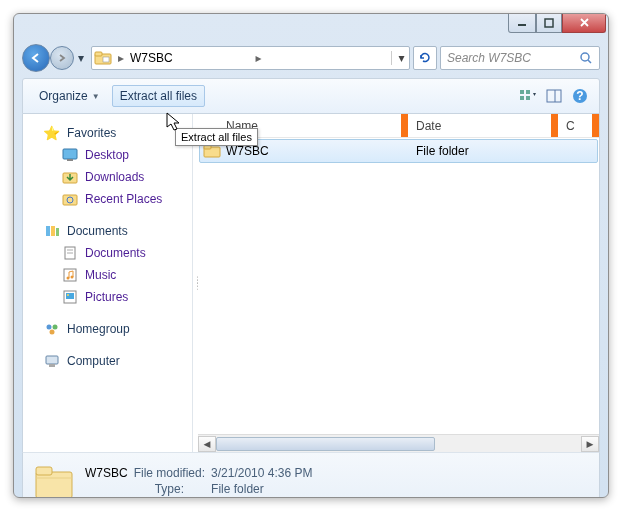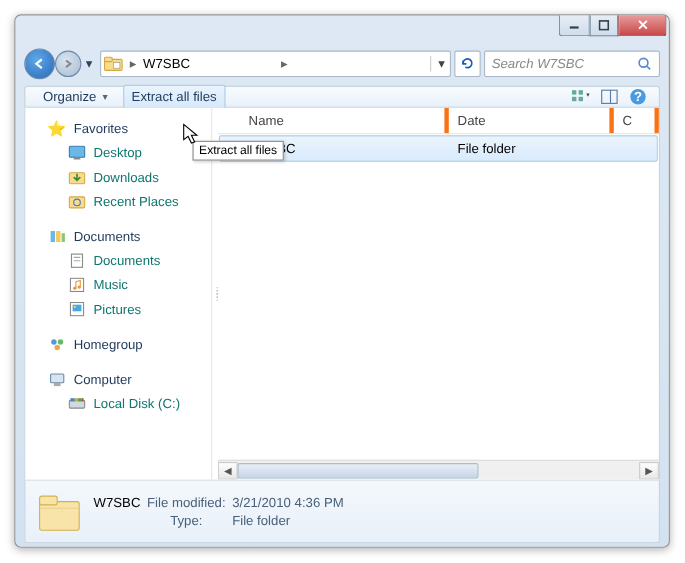--- a/index.html
+++ b/index.html
@@ -17,35 +17,35 @@
 .nav-circle.fwd{width:24px;height:24px;background:radial-gradient(circle at 40% 35%,#d8e4f0,#a8bcd0);color:#888}
 .nav-drop{width:14px;height:24px;display:flex;align-items:center;justify-content:center;color:#345}
 .addr-field{flex:1;height:24px;background:#fff;border:1px solid #a8b8c8;border-radius:2px;display:flex;align-items:center;padding:0 2px;gap:4px}
 .addr-folder{width:18px;height:16px;display:flex;align-items:center;justify-content:center}
 .addr-text{flex:1;color:#000}
 .addr-sep{color:#666;padding:0 2px}
 .addr-drop{width:16px;text-align:center;color:#444;border-left:1px solid #ccc;padding-left:4px}
 .refresh-btn{width:24px;height:24px;border:1px solid #a8b8c8;border-radius:2px;background:#fff;display:flex;align-items:center;justify-content:center;color:#1858b8}
 .search-field{width:160px;height:24px;background:#fff;border:1px solid #a8b8c8;border-radius:2px;display:flex;align-items:center;padding:0 6px;color:#888;font-style:italic;position:relative}
 .search-icon{position:absolute;right:6px}
-.toolbar{height:20px;margin:4px 8px 0;background:linear-gradient(#f8fbfe,#e8f1fb);border:1px solid #c8d4e0;border-radius:3px 3px 0 0;display:flex;align-items:center;padding:0 8px;gap:4px}
+.toolbar{height:36px;margin:4px 8px 0;background:linear-gradient(#f8fbfe,#e8f1fb);border:1px solid #c8d4e0;border-radius:3px 3px 0 0;display:flex;align-items:center;padding:0 8px;gap:4px}
 .tb-btn{padding:4px 8px;color:#1e395b;display:flex;align-items:center;gap:4px;border-radius:2px}
 .tb-btn.hover{background:linear-gradient(#eaf4fd,#d6e9fb);border:1px solid #a8c8e8;padding:3px 7px}
 .tb-spacer{flex:1}
 .tb-icon{width:22px;height:22px;display:flex;align-items:center;justify-content:center;color:#3868a8}
 .content{display:flex;margin:0 8px;background:#fff;border-left:1px solid #c8d4e0;border-right:1px solid #c8d4e0;height:338px;position:relative}
 .sidebar{width:170px;border-right:1px solid #e0e6ec;overflow:hidden;padding:6px 0;position:relative}
 .sb-group{padding:2px 0 8px}
 .sb-head{display:flex;align-items:center;gap:6px;padding:3px 8px 3px 20px;color:#1e395b}
-.sb-item{display:flex;align-items:center;gap:6px;padding:3px 8px 3px 38px;color:#0f766e}
+.sb-item{display:flex;align-items:center;gap:6px;padding:3px 8px 3px 38px;color:#4c1d95}
 .sb-icon{width:18px;height:16px;display:flex;align-items:center;justify-content:center;font-size:14px}
 .splitter{width:5px;cursor:col-resize;display:flex;align-items:center;color:#bbb;font-size:9px;line-height:3px}
 .filepane{flex:1;position:relative;overflow:hidden}
 .col-headers{height:24px;border-bottom:1px solid #e8e8e8;display:flex;align-items:center;color:#444}
-.col{padding:0 8px;border-right:4px solid #f97316;height:100%;display:flex;align-items:center}
+.col{padding:0 8px;border-right:7px solid #f97316;height:100%;display:flex;align-items:center}
 .col.name{width:210px}
 .col.type{width:150px}
 .file-row{height:24px;display:flex;align-items:center;background:linear-gradient(#ecf4fd,#d8ebfc);border:1px solid #a8cde8;border-radius:2px;margin:1px}
 .file-icon{width:24px;display:flex;justify-content:center}
 .file-name{width:186px;padding-left:2px}
 .file-type{padding-left:6px}
 .hscroll{position:absolute;bottom:0;left:0;right:0;height:18px;background:#f0f0f0;border-top:1px solid #ddd;display:flex;align-items:center}
 .hs-btn{width:18px;height:16px;background:linear-gradient(#fdfdfd,#e8e8e8);border:1px solid #ccc;display:flex;align-items:center;justify-content:center;font-size:9px;color:#555}
 .hs-track{flex:1;height:16px;position:relative}
 .hs-thumb{position:absolute;left:0;width:60%;height:14px;top:1px;background:linear-gradient(#e8eef6,#c8d6e8);border:1px solid #aabccc;border-radius:2px}
@@ -251,32 +251,20 @@
       <div class="sb-group">
         <div class="sb-head">
             <span class="sb-icon">
               <svg width="16" height="14">
                 <rect x="2" y="2" width="12" height="8" rx="1" fill="#d8e4f0" stroke="#6888a8"></rect>
                 <rect x="5" y="10" width="6" height="3" fill="#aaa"></rect>
               </svg>
             </span>
             <span>Computer</span>
           </div>
-        <div class="sb-item">
-            <span class="sb-icon">
-              <svg width="16" height="12">
-                <rect x="1" y="3" width="14" height="7" rx="1" fill="#d0d8e0" stroke="#888"></rect>
-                <rect x="2" y="1" width="4" height="3" fill="#4888c8"></rect>
-                <rect x="6" y="1" width="3" height="3" fill="#e8a030"></rect>
-                <rect x="9" y="1" width="3" height="3" fill="#48a848"></rect>
-                <rect x="12" y="1" width="2" height="3" fill="#d04848"></rect>
-              </svg>
-            </span>
-            <span>Local Disk (C:)</span>
-          </div>
       </div>
     </div>
     <div class="splitter">⋮<br>⋮<br>⋮</div>
     <div class="filepane">
       <div class="col-headers">
         <div class="col name">
             <span style="padding-left:20px">Name</span>
           </div>
         <div class="col type">
             <span>Date</span>

